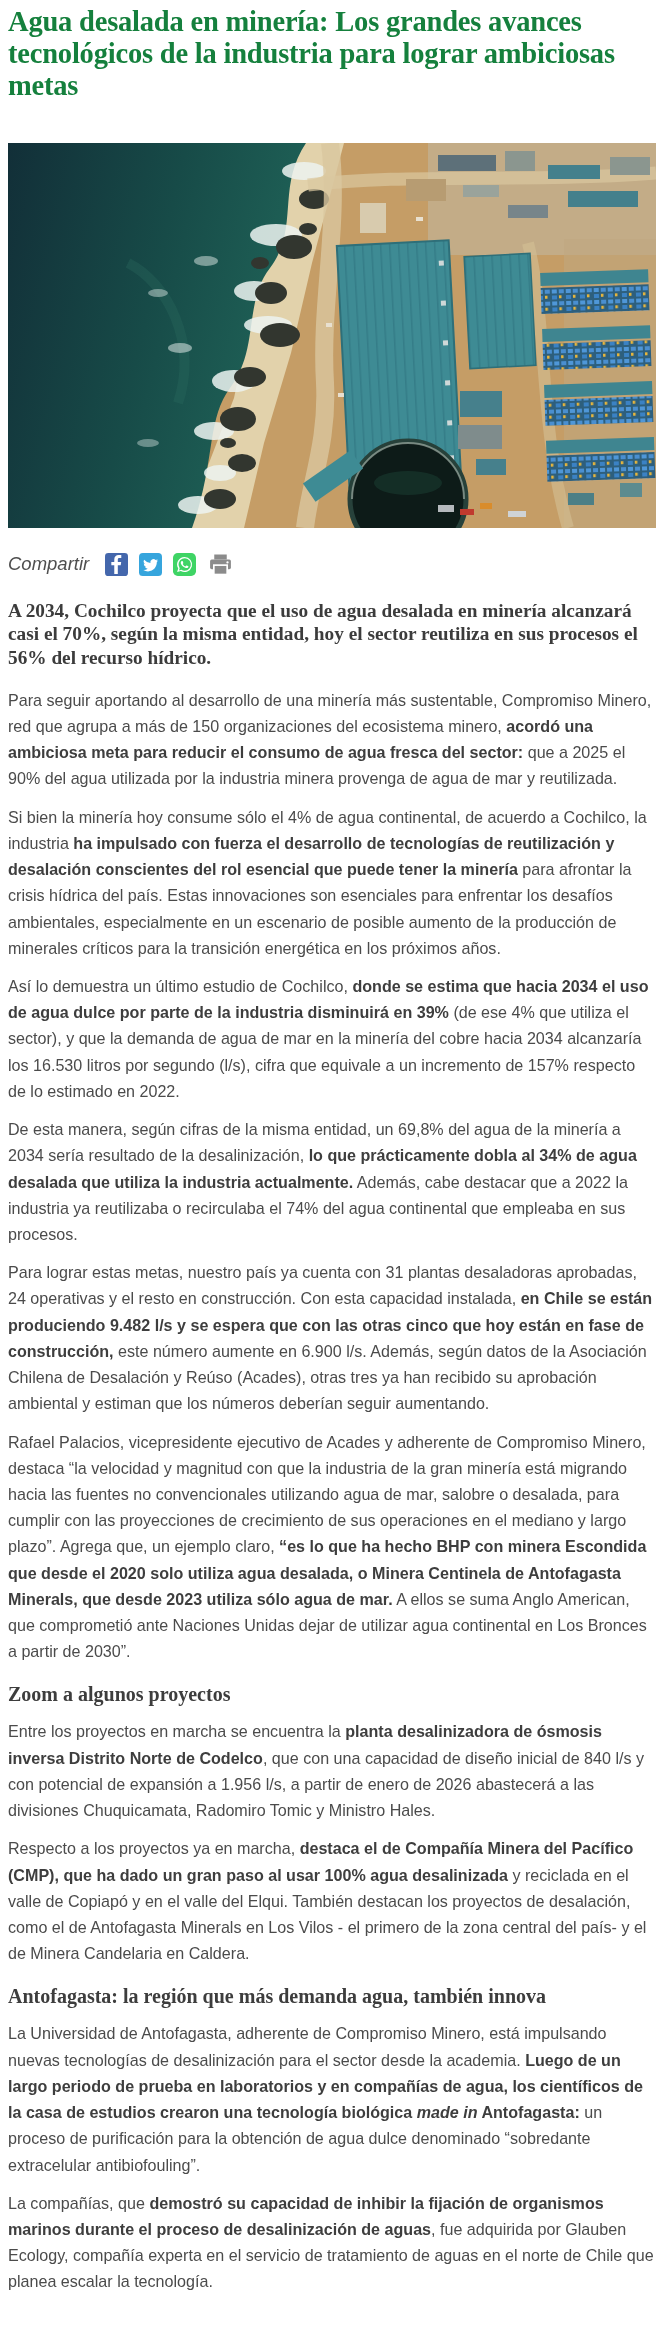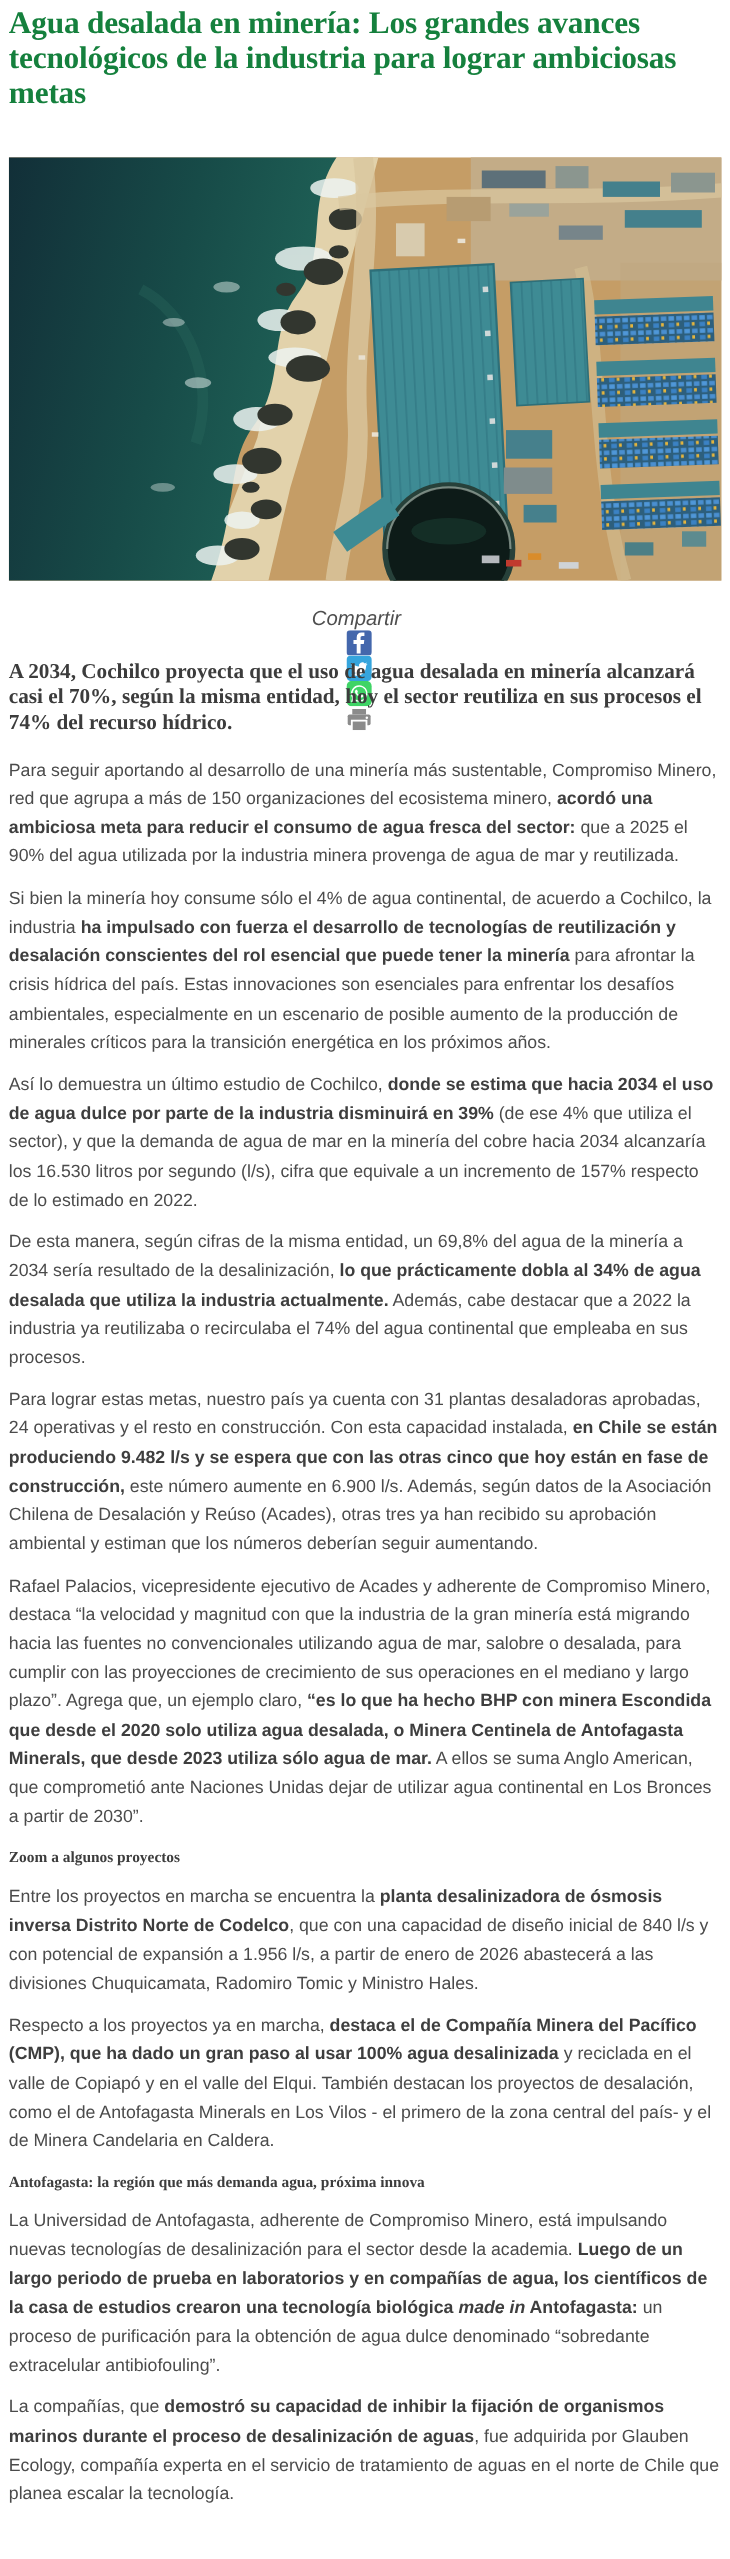--- a/index.html
+++ b/index.html
@@ -19,21 +19,21 @@
     font-weight:700;
     letter-spacing:-0.2px;
     color:#15803d;
     margin:0;
     max-width:636px;
   }
 
   .hero{margin:40px 0 0 0;}
   .hero svg{display:block;width:648px;height:385px;}
 
-  .share-row{display:flex;align-items:center;margin-top:23px;height:27px;flex-direction:column;}
+  .share-row{display:flex;align-items:center;margin-top:23px;height:27px;}
   .share-label{
     font-size:18.5px;
     font-style:italic;
     color:#4f4f4f;
     margin-right:16px;
   }
   .share-btn{display:inline-flex;margin-right:11px;text-decoration:none;cursor:pointer;}
   .share-btn svg{display:block;}
 
   .lead{
@@ -49,21 +49,21 @@
     font-size:16.1px;
     line-height:1.63;
     margin:12px 0 0 0;
     color:#4b4b4b;
   }
   .body-paragraph:first-child{margin-top:17px;}
   .body-paragraph b{font-weight:700;color:#3e3e3e;}
 
   .section-heading{
     font-family:"Liberation Serif","DejaVu Serif",serif;
-    font-size:14px;
+    font-size:20px;
     line-height:1.2;
     font-weight:700;
     color:#3d3d3d;
     margin:18px 0 2px 0;
   }
 </style>
 </head>
 <body>
 
 <div class="container">
@@ -238,30 +238,30 @@
     <a class="share-btn" title="Imprimir">
       <svg viewBox="0 0 24 24" width="27" height="25">
         <path d="M6 2.4h12v4.8H6z" fill="#8b8b8b"></path>
         <rect x="2" y="7.2" width="20" height="9.4" rx="1.6" fill="#8b8b8b"></rect>
         <circle cx="18.7" cy="10" r="1.1" fill="#ffffff"></circle>
         <rect x="5.6" y="12.6" width="12.8" height="9" stroke="#ffffff" stroke-width="1.6" fill="#8b8b8b"></rect>
       </svg>
     </a>
   </div>
 
-  <p class="lead">A 2034, Cochilco proyecta que el uso de agua desalada en minería alcanzará casi el 70%, según la misma entidad, hoy el sector reutiliza en sus procesos el 74% del recurso hídrico.</p>
+  <p class="lead">A 2034, Cochilco proyecta que el uso de agua desalada en minería alcanzará casi el 70%, según la misma entidad, hoy el sector reutiliza en sus procesos el 56% del recurso hídrico.</p>
 
   <div>
       <p class="body-paragraph"><span>Para seguir aportando al desarrollo de una minería más sustentable, Compromiso Minero, red que agrupa a más de 150 organizaciones del ecosistema minero, </span><b>acordó una ambiciosa meta para reducir el consumo de agua fresca del sector:</b><span> que a 2025 el 90% del agua utilizada por la industria minera provenga de agua de mar y reutilizada.</span></p>
       <p class="body-paragraph"><span>Si bien la minería hoy consume sólo el 4% de agua continental, de acuerdo a Cochilco,  la industria </span><b>ha impulsado con fuerza el desarrollo de tecnologías de reutilización y desalación conscientes del rol esencial que puede tener la minería</b><span> para afrontar la crisis hídrica del país. Estas innovaciones son esenciales para enfrentar los desafíos ambientales, especialmente en un escenario de posible aumento de la producción de minerales críticos para la transición energética en los próximos años.</span></p>
       <p class="body-paragraph"><span>Así lo demuestra un último estudio de Cochilco, </span><b>donde se estima que hacia 2034 el uso de agua dulce por parte de la industria disminuirá en 39%</b><span> (de ese 4% que utiliza el sector), y que la demanda de agua de mar en la minería del cobre hacia 2034 alcanzaría los 16.530 litros por segundo (l/s), cifra que equivale a un incremento de 157% respecto de lo estimado en 2022.</span></p>
       <p class="body-paragraph"><span>De esta manera, según cifras de la misma entidad, un 69,8% del agua de la minería a 2034 sería resultado de la desalinización, </span><b>lo que prácticamente dobla al 34% de agua desalada que utiliza la industria actualmente.</b><span> Además, cabe destacar que a 2022 la industria ya reutilizaba o recirculaba el 74% del agua continental que empleaba en sus procesos.</span></p>
       <p class="body-paragraph"><span>Para lograr estas metas, nuestro país ya cuenta con 31 plantas desaladoras aprobadas, 24 operativas y el resto en construcción. Con esta capacidad instalada, </span><b>en Chile se están produciendo 9.482 l/s y se espera que con las otras cinco que hoy están en fase de construcción,</b><span> este número aumente en 6.900 l/s. Además, según datos de la Asociación Chilena de Desalación y Reúso (Acades), otras tres ya han recibido su aprobación ambiental y estiman que los números deberían seguir aumentando.</span></p>
       <p class="body-paragraph"><span>Rafael Palacios, vicepresidente ejecutivo de Acades y adherente de Compromiso Minero, destaca “la velocidad y magnitud con que la industria de la gran minería está migrando hacia las fuentes no convencionales utilizando agua de mar, salobre o desalada, para cumplir con las proyecciones de crecimiento de sus operaciones en el mediano y largo plazo”. Agrega que, un ejemplo claro, </span><b>“es lo que ha hecho BHP con minera Escondida que desde el 2020 solo utiliza agua desalada, o Minera Centinela de Antofagasta Minerals, que desde 2023 utiliza sólo agua de mar.</b><span> A ellos se suma Anglo American, que comprometió ante Naciones Unidas dejar de utilizar agua continental en Los Bronces a partir de 2030”.</span></p>
       <h2 class="section-heading">Zoom a algunos proyectos</h2>
       <p class="body-paragraph"><span>Entre los proyectos en marcha se encuentra la </span><b>planta desalinizadora de ósmosis inversa Distrito Norte de Codelco</b><span>, que con una capacidad de diseño inicial de 840 l/s y con potencial de expansión a 1.956 l/s, a partir de enero de 2026 abastecerá a las divisiones Chuquicamata, Radomiro Tomic y Ministro Hales.</span></p>
       <p class="body-paragraph"><span>Respecto a los proyectos ya en marcha, </span><b>destaca el de Compañía Minera del Pacífico (CMP), que ha dado un gran paso al usar 100% agua desalinizada</b><span> y reciclada en el valle de Copiapó y en el valle del Elqui. También destacan los proyectos de desalación, como el de Antofagasta Minerals en Los Vilos - el primero de la zona central del país- y el de Minera Candelaria en Caldera.</span></p>
-      <h2 class="section-heading">Antofagasta: la región que más demanda agua, próxima innova</h2>
+      <h2 class="section-heading">Antofagasta: la región que más demanda agua, también innova</h2>
       <p class="body-paragraph"><span>La Universidad de Antofagasta, adherente de Compromiso Minero, está impulsando nuevas tecnologías de desalinización para el sector desde la academia. </span><b>Luego de un largo periodo de prueba en laboratorios y en compañías de agua, los científicos de la casa de estudios crearon una tecnología biológica </b><b style="font-style: italic;">made in</b><b> Antofagasta:</b><span> un proceso de purificación para la obtención de agua dulce denominado “sobredante extracelular antibiofouling”.</span></p>
       <p class="body-paragraph"><span>La compañías, que </span><b>demostró su capacidad de inhibir la fijación de organismos marinos durante el proceso de desalinización de aguas</b><span>, fue adquirida por Glauben Ecology, compañía experta en el servicio de tratamiento de aguas en el norte de Chile que planea escalar la tecnología.</span></p>
     </div>
 
 </div>
 
 </body></html>

